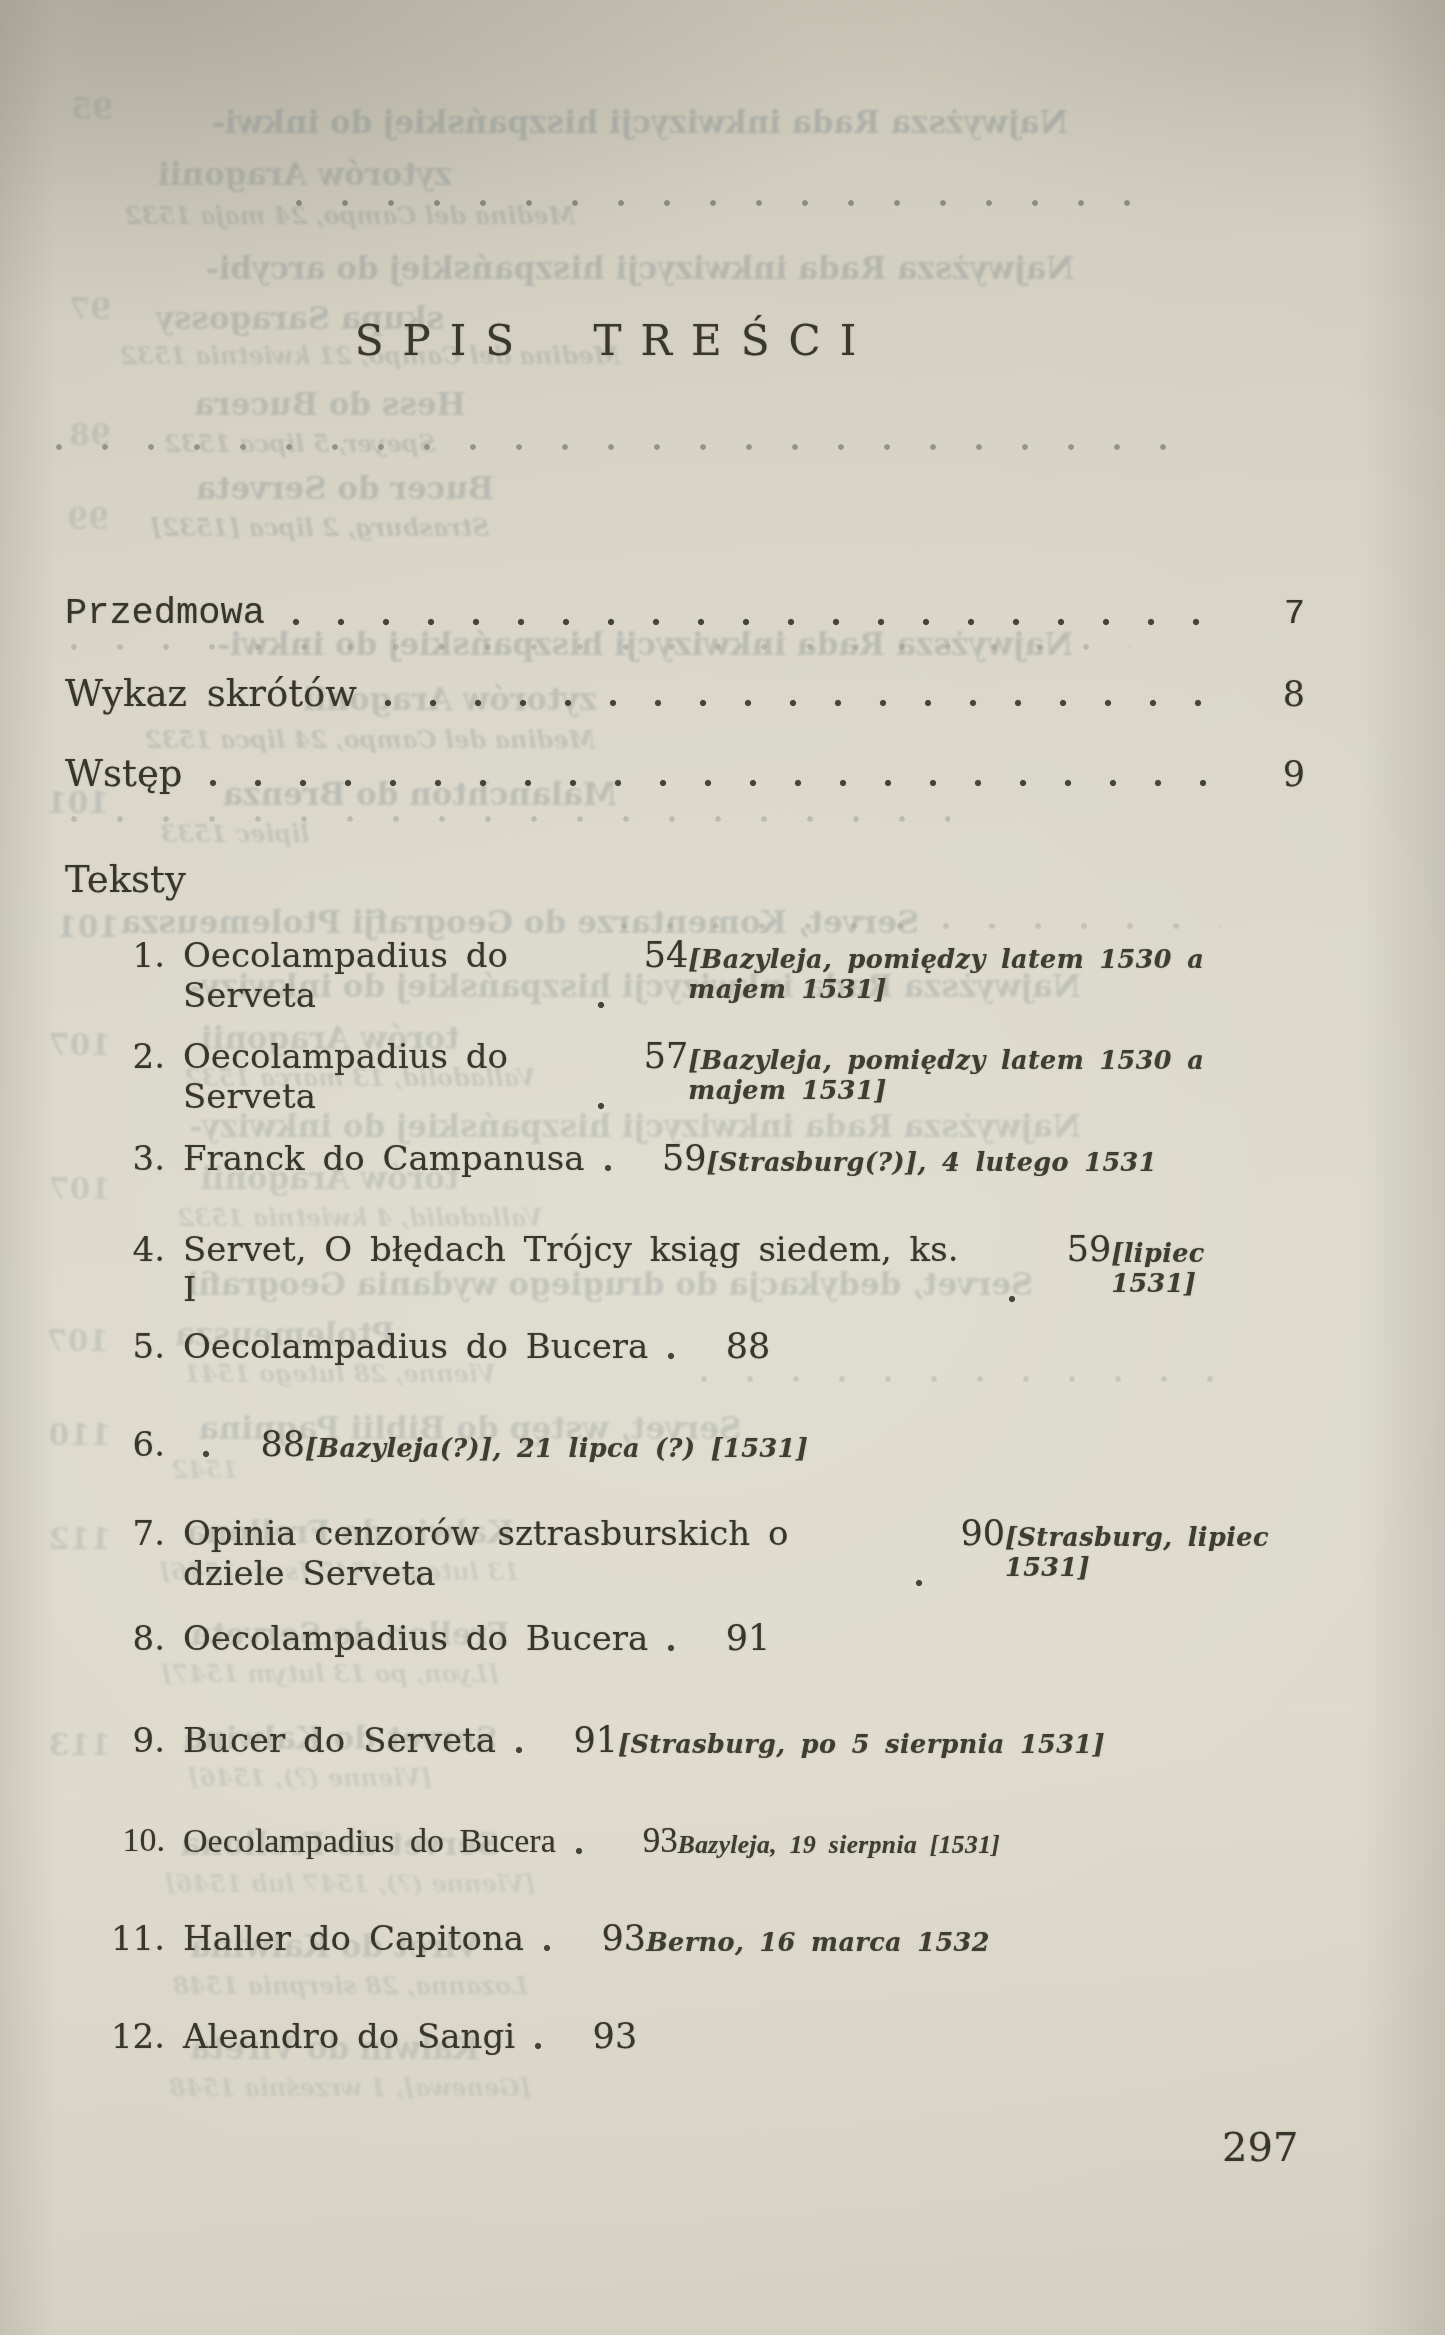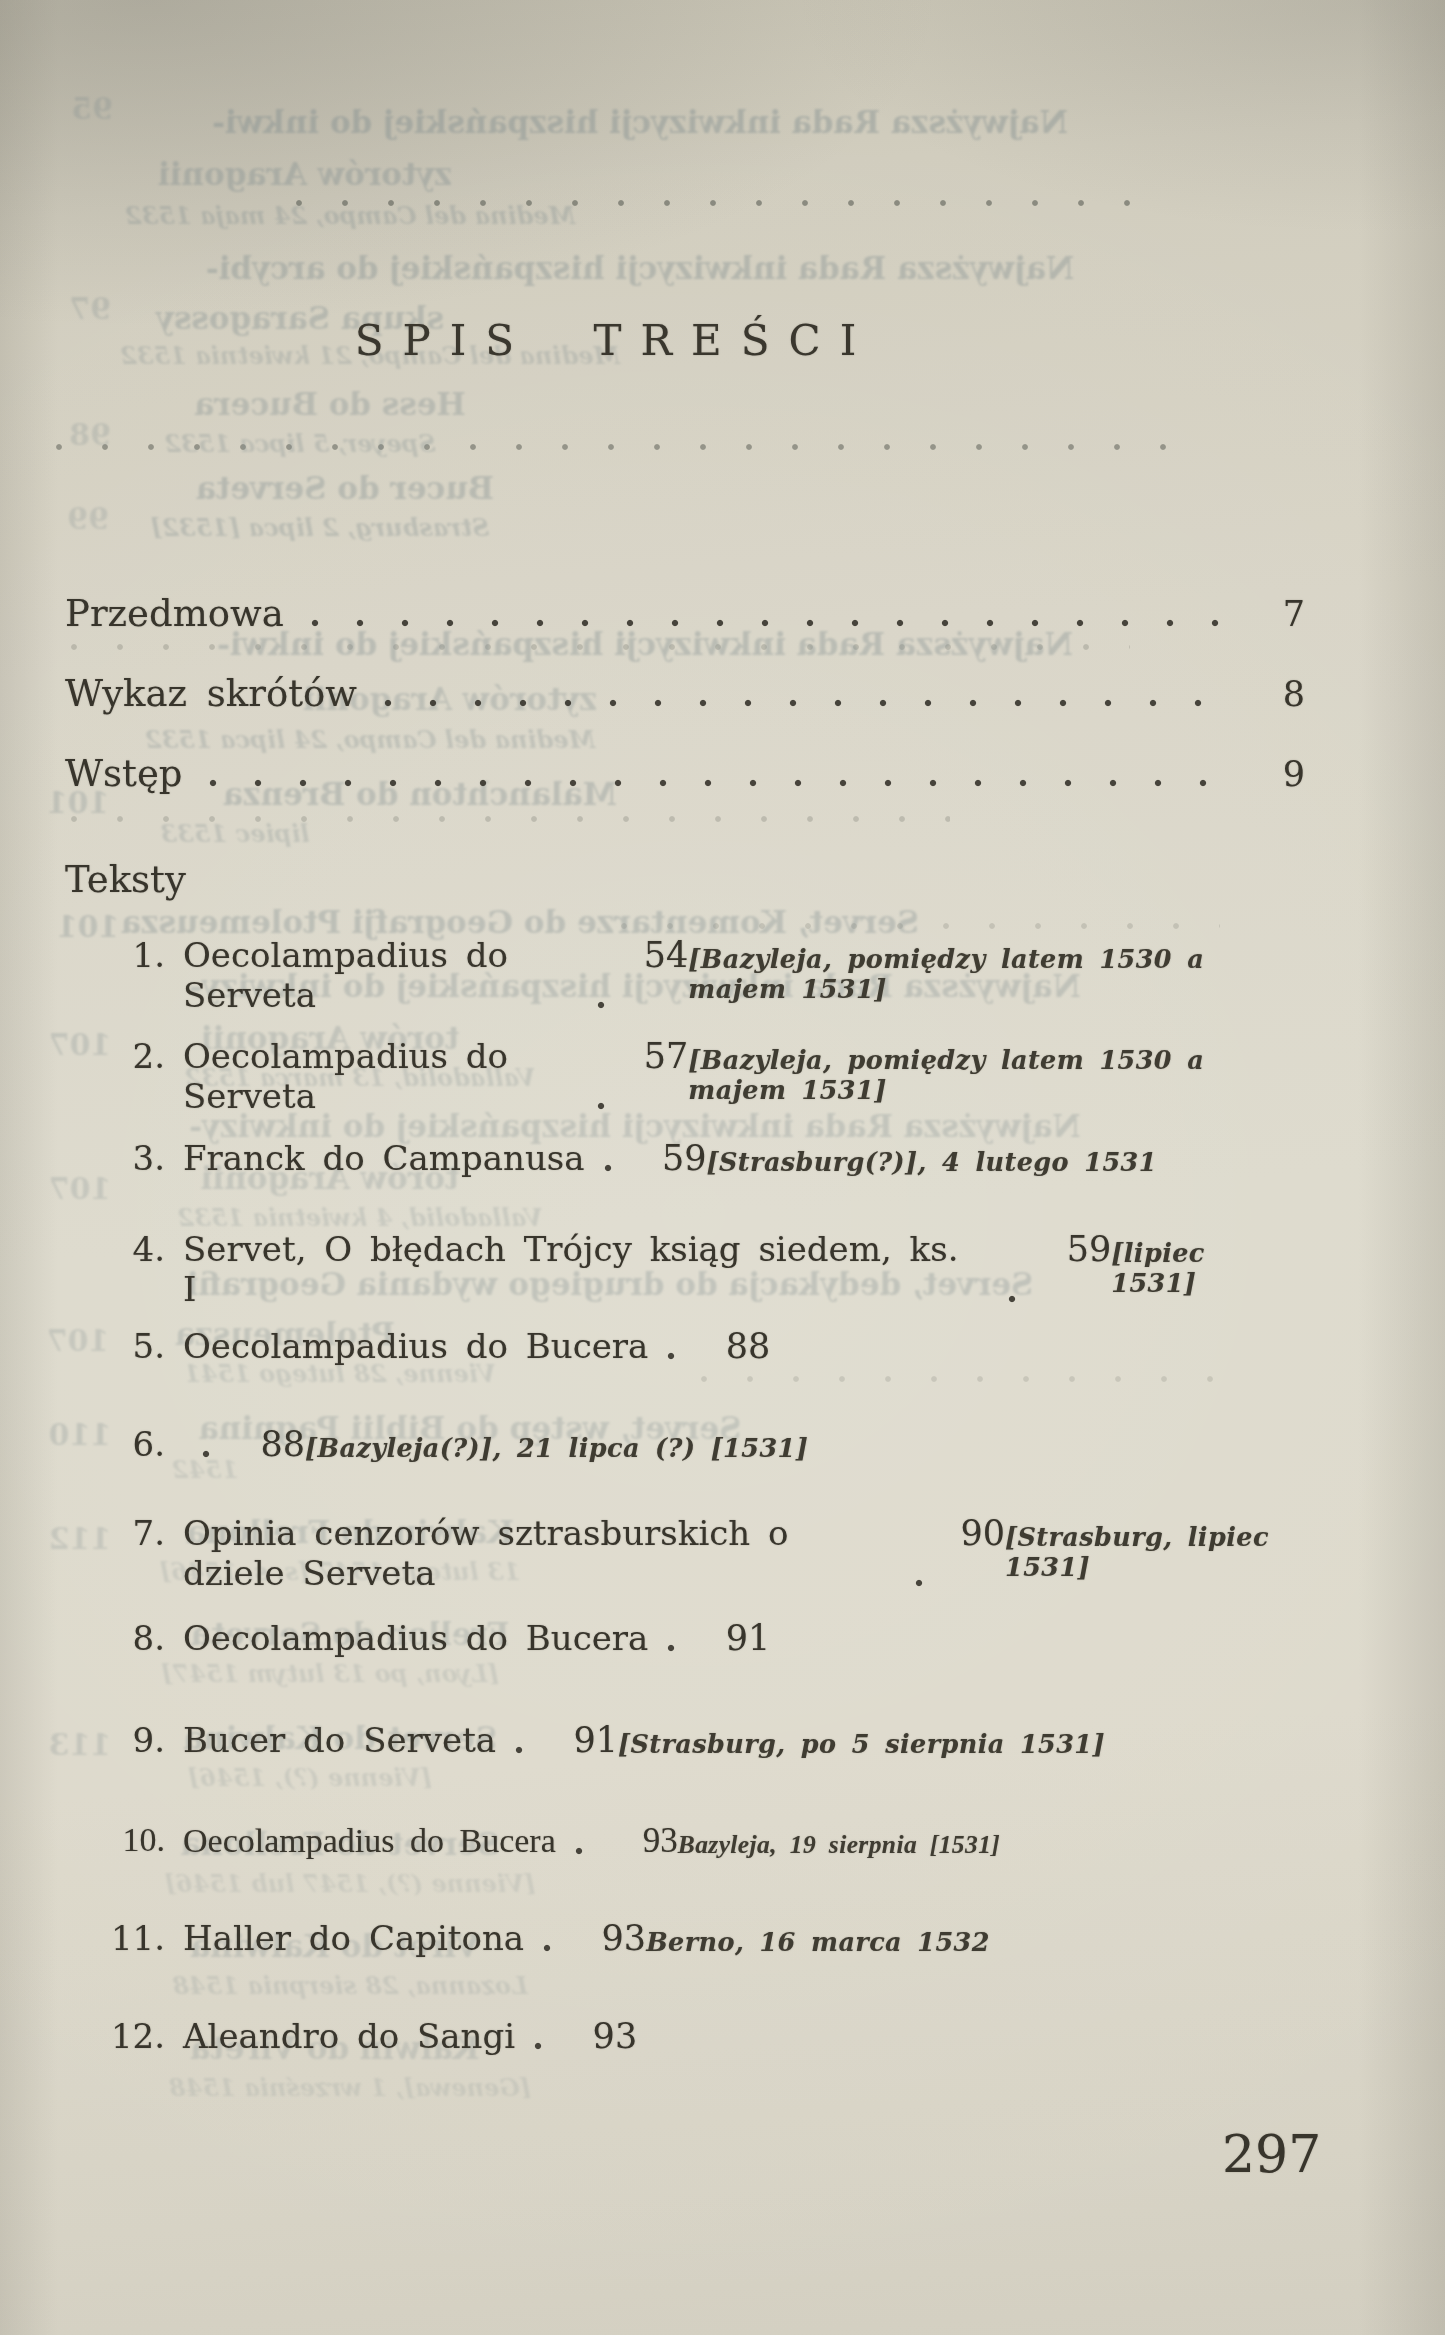--- a/index.html
+++ b/index.html
@@ -39,21 +39,21 @@
   .entry{ position:absolute; left:65px; width:1240px; display:flex; }
   .enum{ width:100px; text-align:right; padding-right:18px; font-size:34px; flex:0 0 auto; }
   .emain{ flex:1 1 auto; display:flex; min-width:0; }
   .trow{ display:flex; align-items:baseline; font-size:34px; }
   .trow .leader{ margin:0 6px 5px 18px; }
   .etitle{ word-spacing:7px; }
   .edate{
     font-size:25.5px; font-weight:bold; font-style:italic;
     margin-top:9px; word-spacing:6px; letter-spacing:.4px; color:#3f3c32;
   }
-  #folio{ position:absolute; left:1222px; top:2124px; font-size:52px; }
+  #folio{ position:absolute; left:1222px; top:2124px; font-size:40px; }
   
   .ghost{
     position:absolute; white-space:nowrap; color:#7e8b8d;
     font-weight:bold; transform:translateX(-50%) scaleX(-1);
     filter:blur(1.3px);
   }
   .ghost.it{ font-style:italic; }
   .gdots{
     position:absolute; height:10px; filter:blur(.6px);
     background-image:radial-gradient(circle at 4px 5px, rgba(70,74,66,1) 2.4px, rgba(70,74,66,0) 3.3px);
@@ -118,21 +118,21 @@
       <div class="ghost it" style="left: 310px; top: 1763.2px; font-size: 24px; opacity: 0.2;">[Vienne (?), 1546]</div>
       <div class="ghost" style="left: 340px; top: 1826.3px; font-size: 31px; opacity: 0.26;">Servet do Frellona</div>
       <div class="ghost it" style="left: 350px; top: 1869.2px; font-size: 24px; opacity: 0.18;">[Vienne (?), 1547 lub 1546]</div>
       <div class="ghost" style="left: 335px; top: 1928.3px; font-size: 31px; opacity: 0.26;">Viret do Kalwina</div>
       <div class="ghost it" style="left: 350px; top: 1971.2px; font-size: 24px; opacity: 0.2;">Lozanna, 28 sierpnia 1548</div>
       <div class="ghost" style="left: 335px; top: 2030.3px; font-size: 31px; opacity: 0.24;">Kalwin do Vireta</div>
       <div class="ghost it" style="left: 350px; top: 2073.2px; font-size: 24px; opacity: 0.18;">[Genewa], 1 września 1548</div>
     </div>
   <h1 id="toc-title" class="ink">SPIS TREŚCI</h1>
   <div id="front-rows">
-      <div class="frow ink" style="top: 592px;">
+      <div class="frow ink" style="top: 592px; font-family: Liberation Mono, monospace;">
         <span class="lbl">Przedmowa</span>
         <span class="leader"></span>
         <span class="pg">7</span>
       </div>
       <div class="frow ink" style="top: 672px;">
         <span class="lbl">Wykaz skrótów</span>
         <span class="leader"></span>
         <span class="pg">8</span>
       </div>
       <div class="frow ink" style="top: 752px;">

